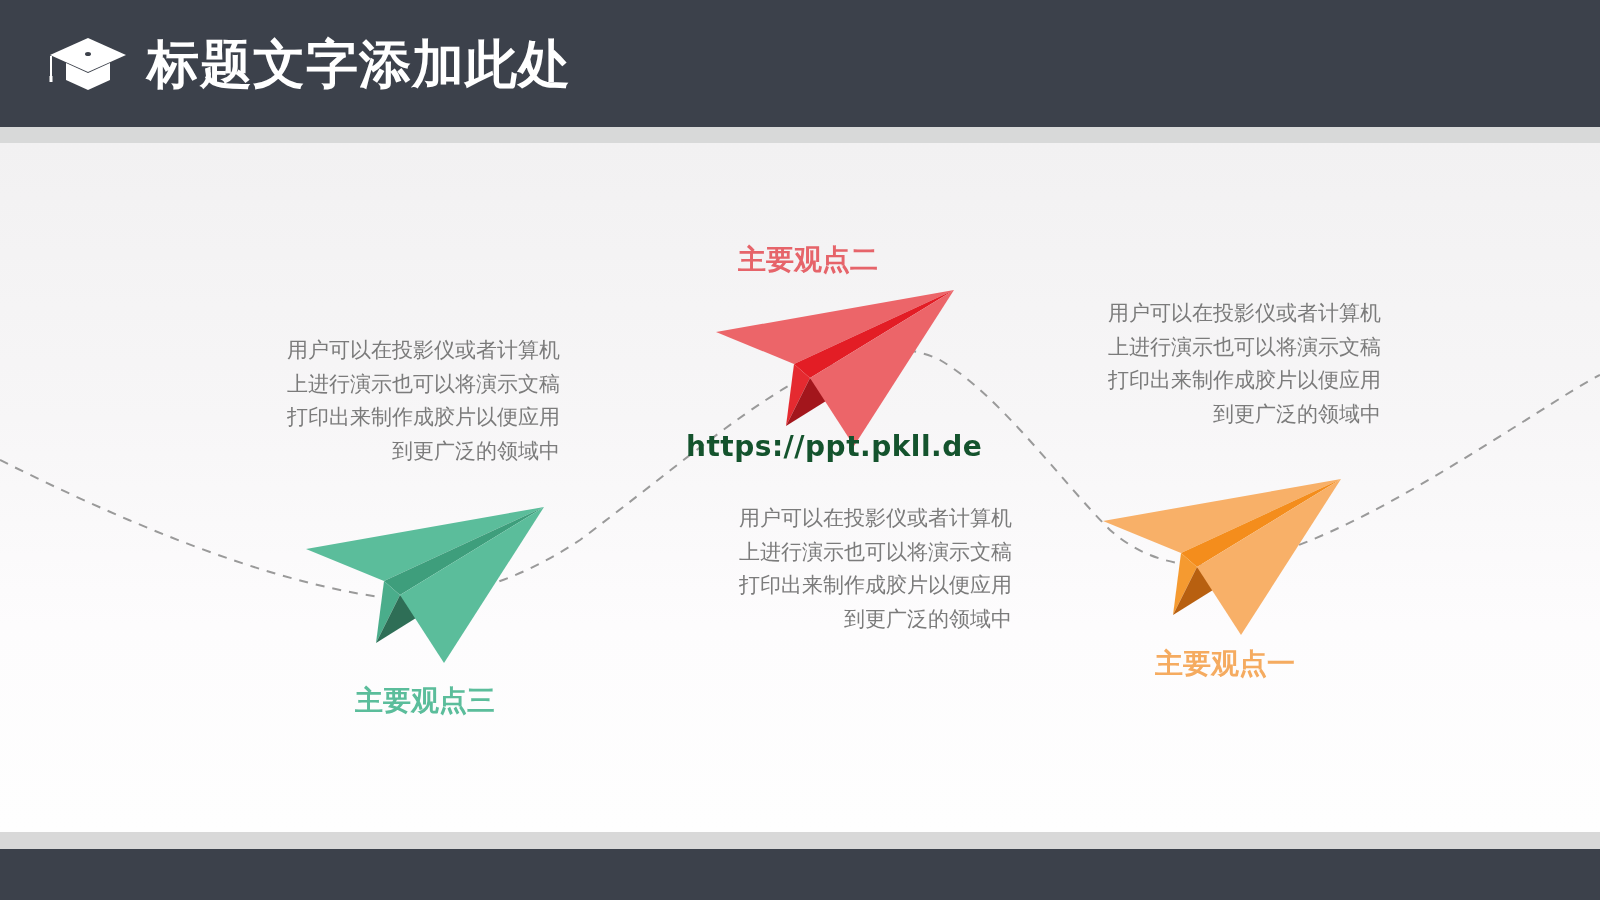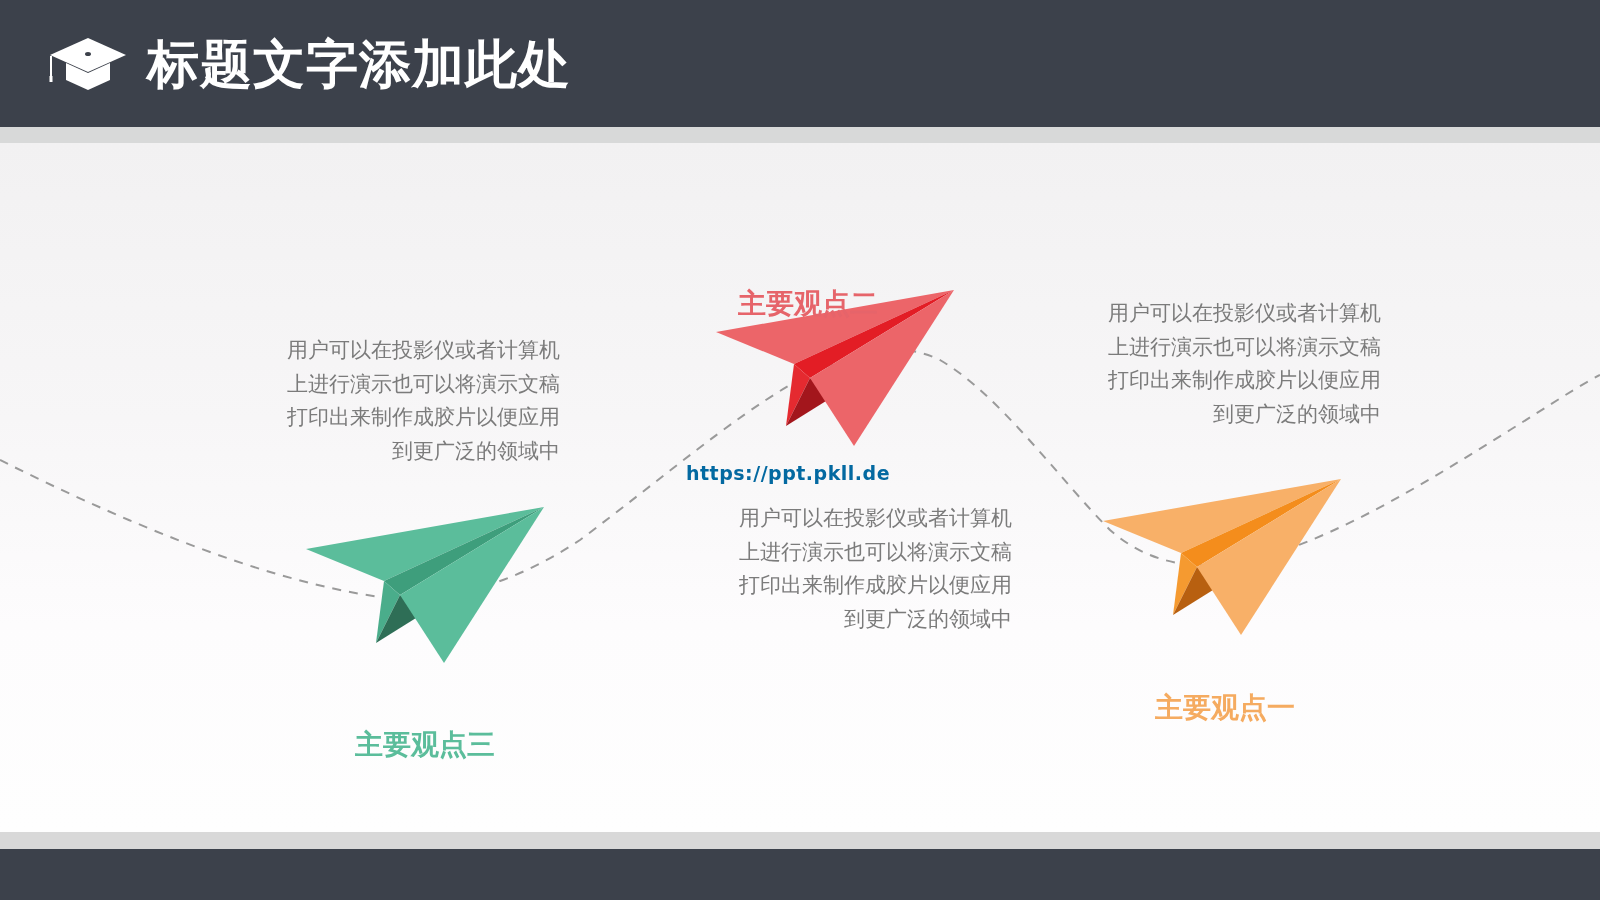--- a/index.html
+++ b/index.html
@@ -34,32 +34,31 @@
   }
   .title {
     position: absolute; left: 147px; top: 30px; height: 68px;
     color: #ffffff; font-size: 52px; font-weight: bold; line-height: 68px;
     letter-spacing: 1px; white-space: nowrap;
   }
   .path-svg { position: absolute; left: 0; top: 0; width: 1600px; height: 900px; }
   .plane { position: absolute; }
   .point-title {
     position: absolute; font-size: 28px; font-weight: bold; line-height: 36px;
-    white-space: nowrap; text-align: center; letter-spacing: 0px; margin-top: 44px;
+    white-space: nowrap; text-align: center; letter-spacing: 0px;
   }
   .desc {
     position: absolute; width: 320px; font-size: 21px; line-height: 33.5px;
     color: #7b7b7b; text-align: right;
   }
   .desc span { display: block; white-space: nowrap; }
   .watermark {
-    position: absolute; left: 686px; top: 430px; font-size: 19px; font-weight: bold;
-    color: #0369a1; white-space: nowrap; letter-spacing: 0.5px;
+    position: absolute; left: 686px; top: 430px; font-size: 28px; font-weight: bold;
+    color: #14532d; white-space: nowrap; letter-spacing: 0.5px;
     font-family: "DejaVu Sans", sans-serif;
-    margin-top: 32px;
   }
 </style>
 </head>
 <body>
 
 <div class="header"></div>
 <div class="header-stripe"></div>
 <div class="canvas"></div>
 <div class="footer-stripe"></div>
 <div class="footer"></div>

